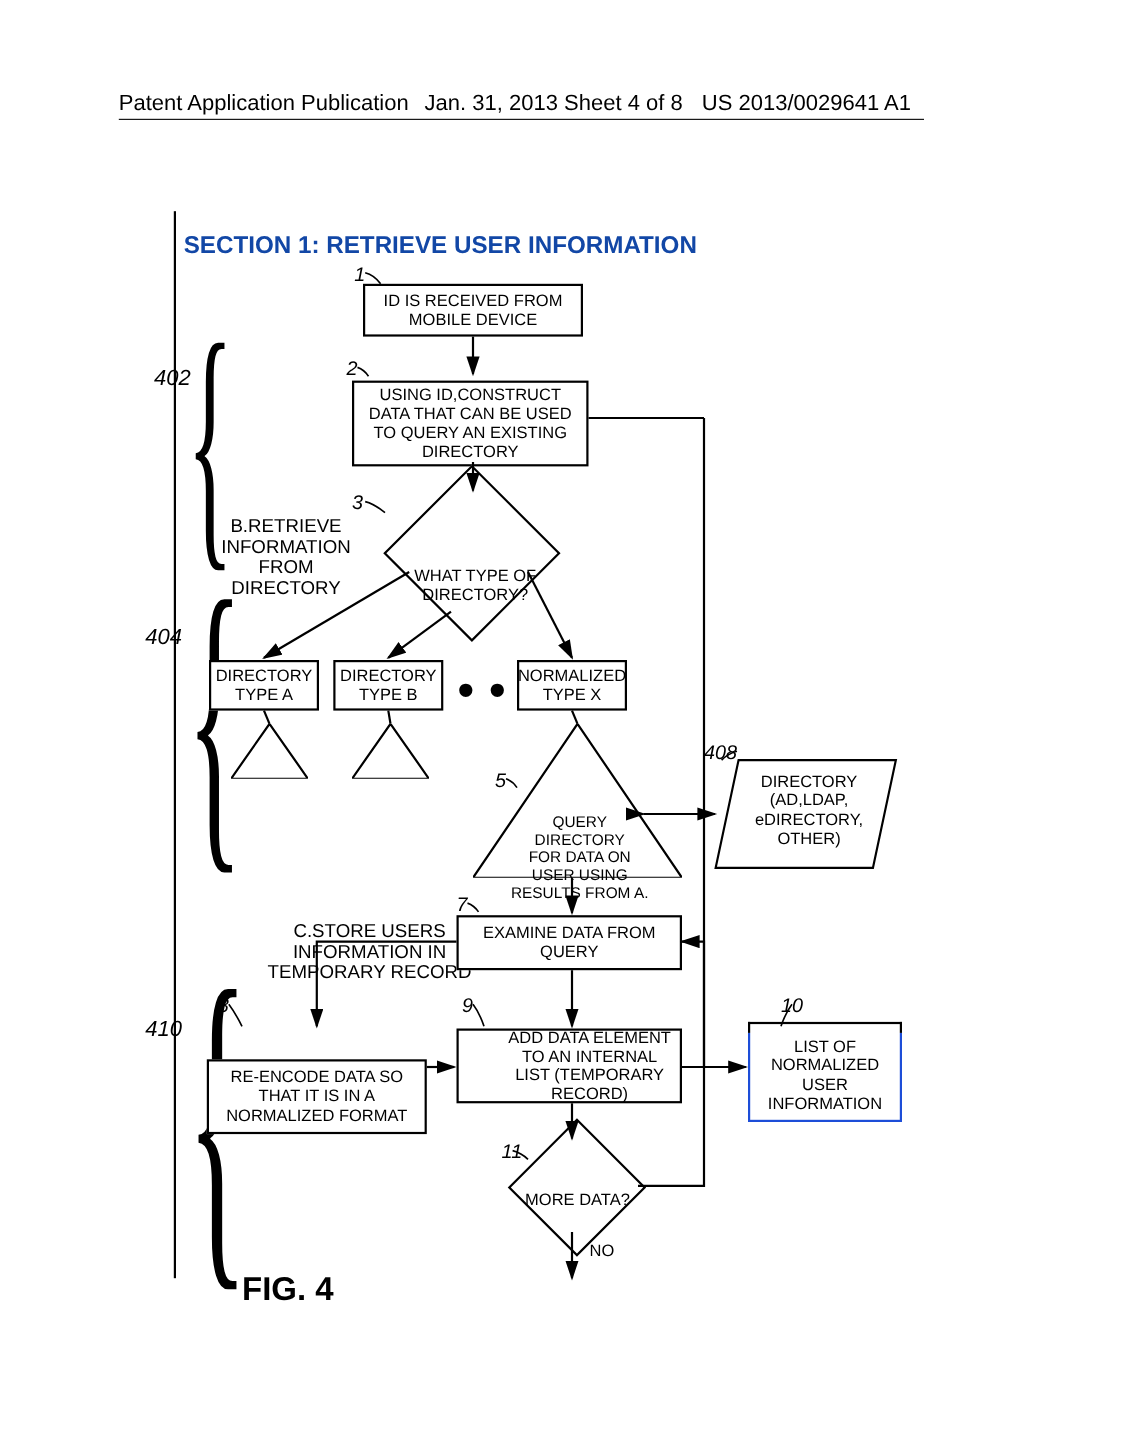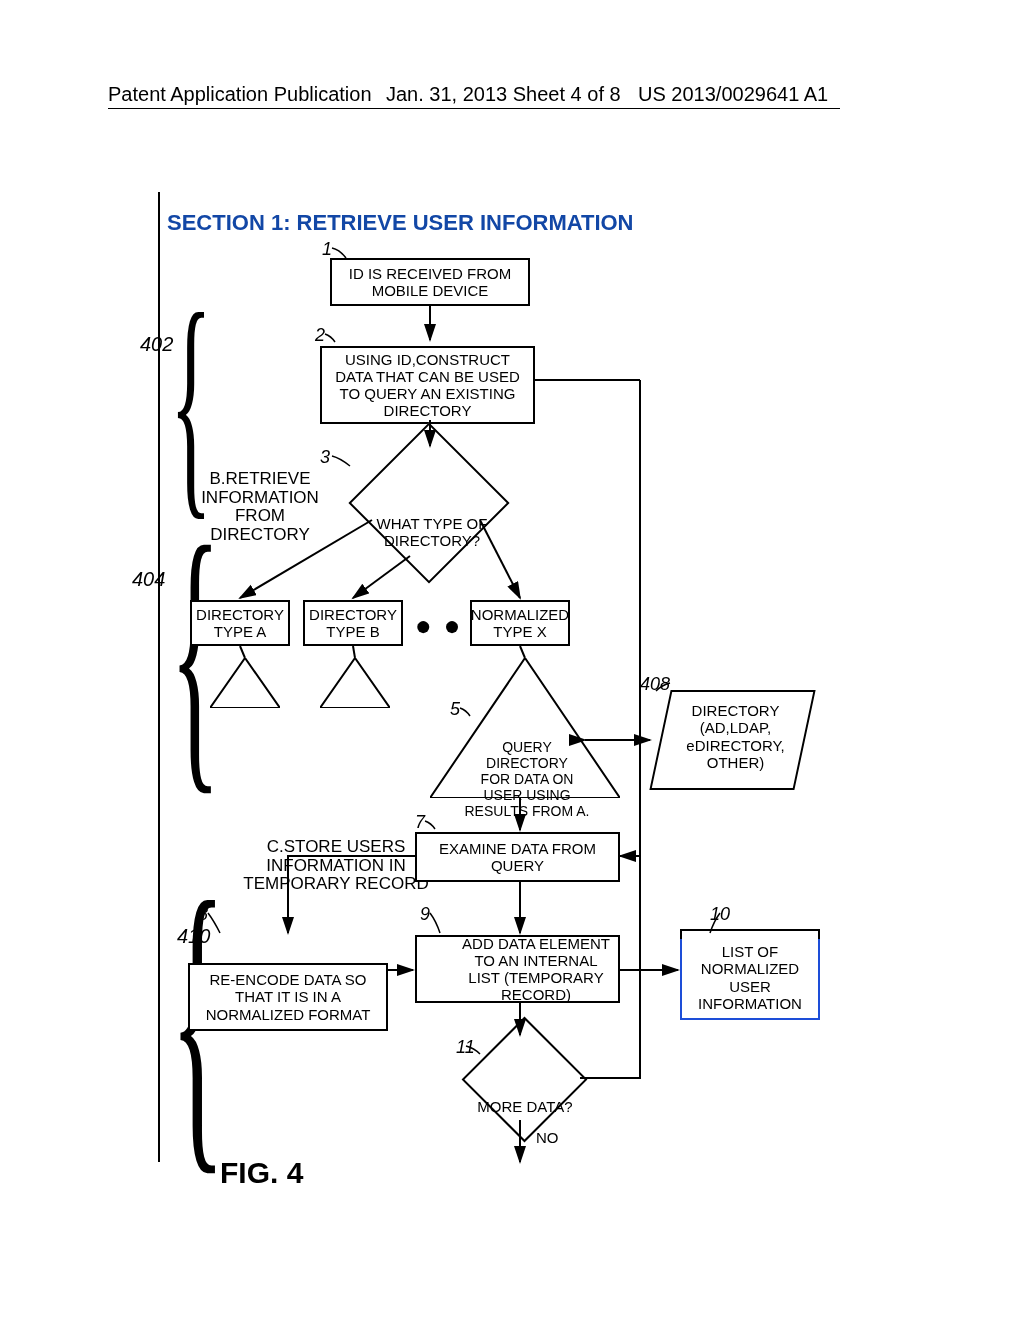--- a/index.html
+++ b/index.html
@@ -181,21 +181,21 @@
   <div class="txt ref-italic" style="top:333px; left:140px; font-size:20px;">402</div>
   <div class="brace" style="top:258px; left:170px; font-size:250px;">{</div>
 
   <div class="txt ref-italic" style="top:568px; left:132px; font-size:20px;">404</div>
   <div class="brace" style="top:480px; left:170px; font-size:300px;">{</div>
   <div class="txt" style="top:470px; left:190px; width:140px; font-size:17px;">B.RETRIEVE
 INFORMATION
 FROM
 DIRECTORY</div>
 
-  <div class="txt ref-italic" style="top:925px; left:132px; font-size:20px;margin-left:45px;">410</div>
+  <div class="txt ref-italic" style="top:925px; left:132px; font-size:20px;">410</div>
   <div class="brace" style="top:828px; left:170px; font-size:330px;">{</div>
   <div class="txt" style="top:838px; left:192px; width:200px; font-size:17px;margin-left:44px;">C.STORE USERS
 INFORMATION IN
 TEMPORARY RECORD</div>
 
   <div class="txt ref-italic" style="top:240px; left:322px;">1</div>
   <div class="box" style="top:258px; left:330px; width:200px; height:48px;">
     <span>ID IS RECEIVED FROM
 MOBILE DEVICE</span>
   </div>
@@ -283,21 +283,21 @@
   <div class="storage" style="top:935px; left:680px; width:140px; height:85px;">
     <span style="font-size:15px; text-align:center; line-height:1.15; white-space:pre-line;">LIST OF
 NORMALIZED
 USER
 INFORMATION</span>
   </div>
 
   <div class="txt ref-italic" style="top:1038px; left:456px;">11</div>
   <div class="diamond" style="top:1035px; left:455px;">
     <div class="diamond-shape" style="width:85px;height:85px; left:25px; top:0;"></div>
-    <div class="diamond-label" style="left:15px; top:32px; width:110px;">MORE DATA?</div>
+    <div class="diamond-label" style="left:15px; top:16px; width:110px;">MORE DATA?</div>
   </div>
   <div class="txt" style="top:1130px; left:536px; font-size:15px;">NO</div>
 
   <div class="fig-label">FIG. 4</div>
 
   <svg class="arrows">
     <defs>
       <marker id="ah" markerWidth="10" markerHeight="10" refX="8" refY="3" orient="auto">
         <path d="M0,0 L9,3 L0,6 Z" fill="#000"></path>
       </marker>

